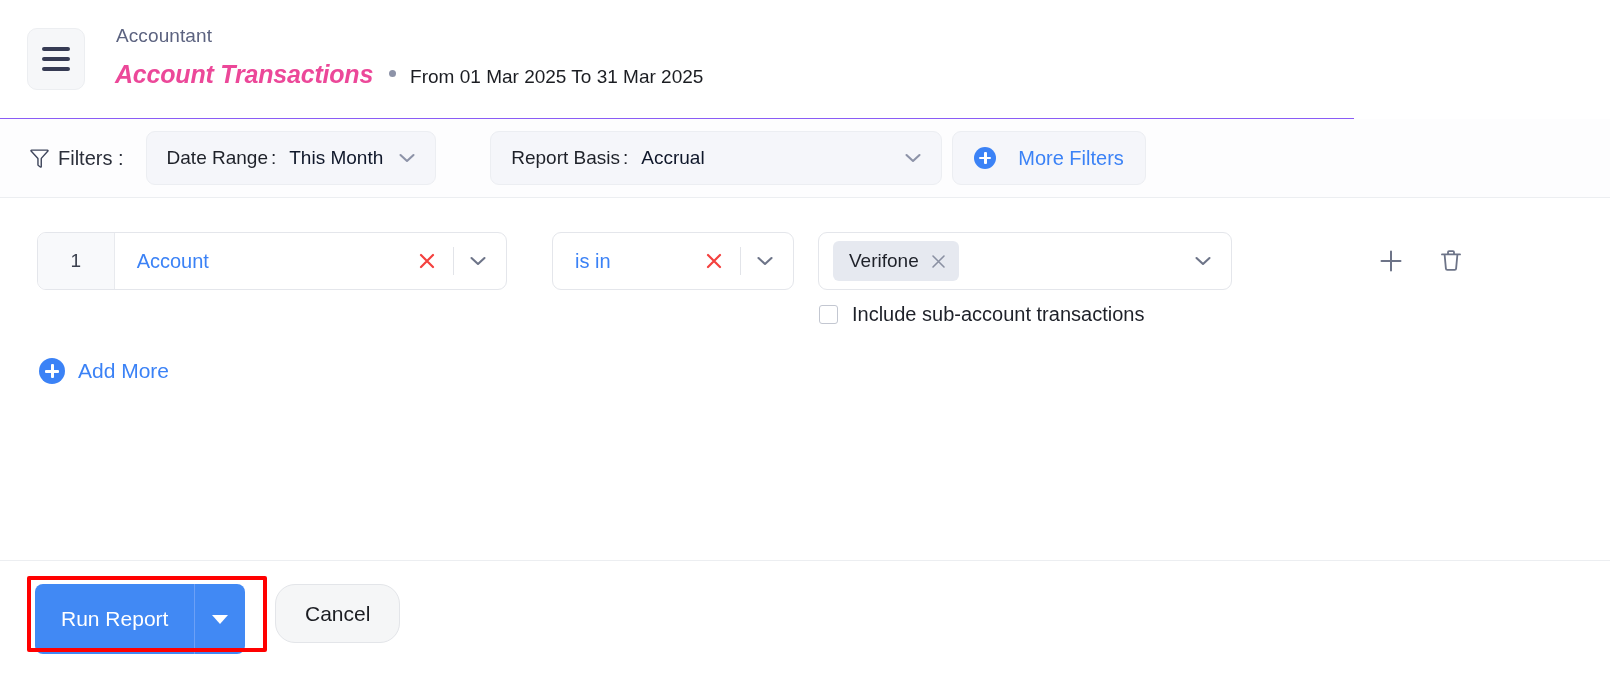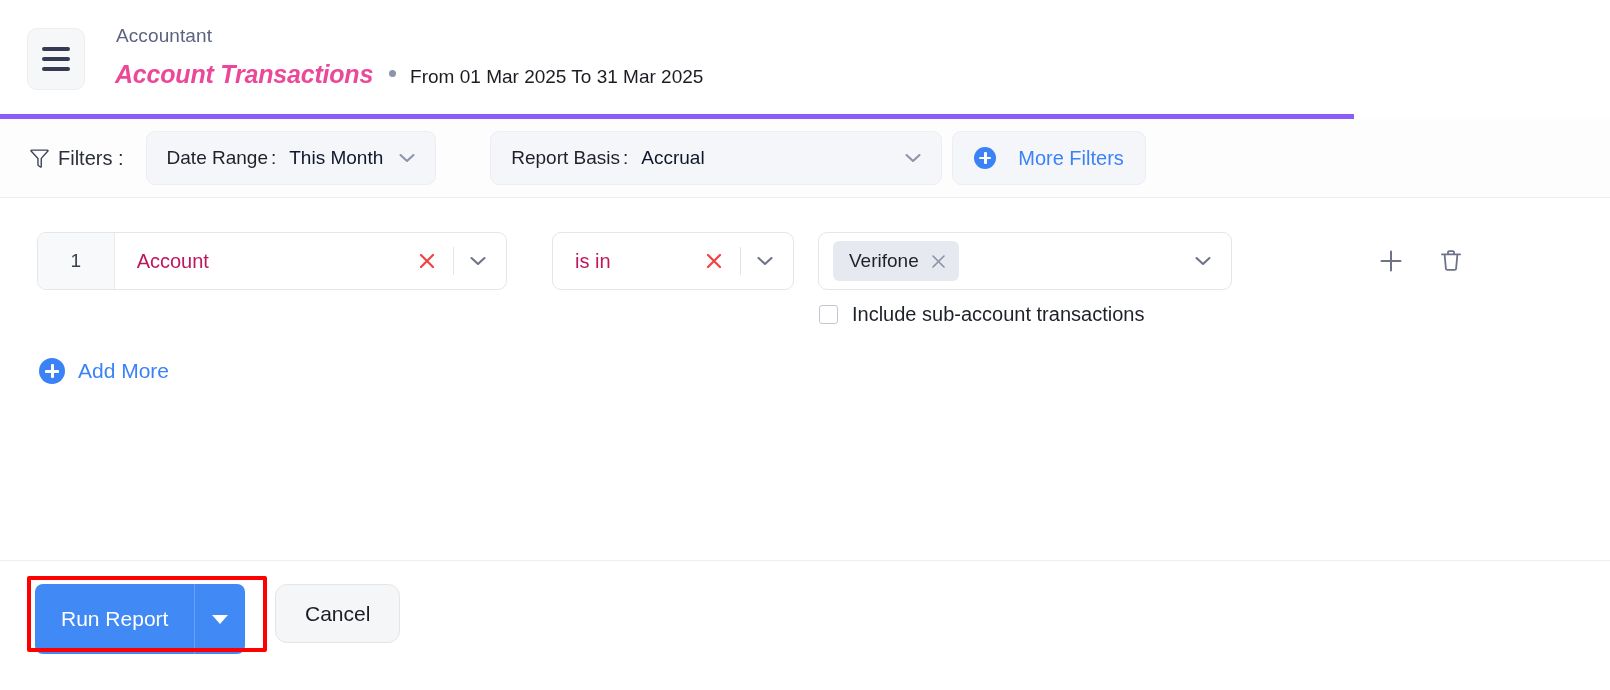--- a/index.html
+++ b/index.html
@@ -7,21 +7,21 @@
     width: 1610px; height: 690px;
     background: #ffffff;
     font-family: "Liberation Sans", sans-serif;
     overflow: hidden;
   }
   .page { position: relative; width: 1610px; height: 690px; background:#fff; }
 
   
   .header {
     position: absolute; left:0; top:0; width:1354px; height:119px;
-    border-bottom:5px solid #8b5cf6; background:#fff;
+    border-bottom:1px solid #8b5cf6; background:#fff;
   }
   .hamburger-box {
     position:absolute; left:27px; top:28px; width:58px; height:62px;
     background:#f6f7f9; border:1px solid #eceef1; border-radius:10px;
     display:flex; flex-direction:column; align-items:center; justify-content:center; gap:6px;
     cursor:pointer;
   }
   .hamburger-box .bar { width:28px; height:4px; background:#363b54; border-radius:2px; }
 
   .breadcrumb {
@@ -86,21 +86,21 @@
   .field { position:absolute; height:58px; background:#fff;
     border:1px solid #e4e6eb; border-radius:9px; display:flex; align-items:center; }
   .row-index {
     width:77px; height:100%; background:#f8f9fb; border-right:1px solid #e8eaee;
     border-radius:8px 0 0 8px; display:flex; align-items:center; justify-content:center;
     font-size:19px; color:#3a3f4d;
   }
   .sel-account { left:37px; top:0; width:470px; }
   .sel-account .sel-body { width:393px; }
   .sel-body { height:58px; display:flex; align-items:center; padding-left:22px; }
-  .sel-value { font-size:20px; color:#be185d; flex:1; }
+  .sel-value { font-size:20px; color:#3b82f6; flex:1; }
   .x-clear { width:20px; height:20px; display:block; margin-right:10px; cursor:pointer; }
   .vsep { width:1px; height:28px; background:#e2e4e9; margin:0 16px 0 6px; }
   .sel-chev { margin-right:20px; cursor:pointer; }
 
   .field-comparator { left:552px; top:0; width:242px; }
   .field-comparator .sel-body { width:100%; padding-left:22px; }
 
   .field-value { left:818px; top:0; width:414px; padding-left:14px; }
   .tag {
     height:40px; background:#e6e9f0; border-radius:6px; display:inline-flex;
@@ -150,21 +150,21 @@
     font-size:21px; color:#ffffff;
   }
   .run-report-split { width:1px; background:#6ba0f7; }
   .run-report-caret {
     width:50px; display:flex; align-items:center; justify-content:center; cursor:pointer;
   }
   .caret-down { width:0;height:0;border-left:8px solid transparent;border-right:8px solid transparent;border-top:9px solid #fff; }
 
   .cancel-btn {
     position:absolute; left:275px; top:584px; height:59px; padding:0 29px;
-    background:#f5f6f7; border:1px solid #e3e5e9; border-radius:12px;
+    background:#f5f6f7; border:1px solid #e3e5e9; border-radius:20px;
     display:flex; align-items:center; justify-content:center;
     font-size:21px; color:#1b1d22; cursor:pointer;
   }
 </style>
 </head>
 <body>
 
 <div class="page">
 
   <div class="header">

